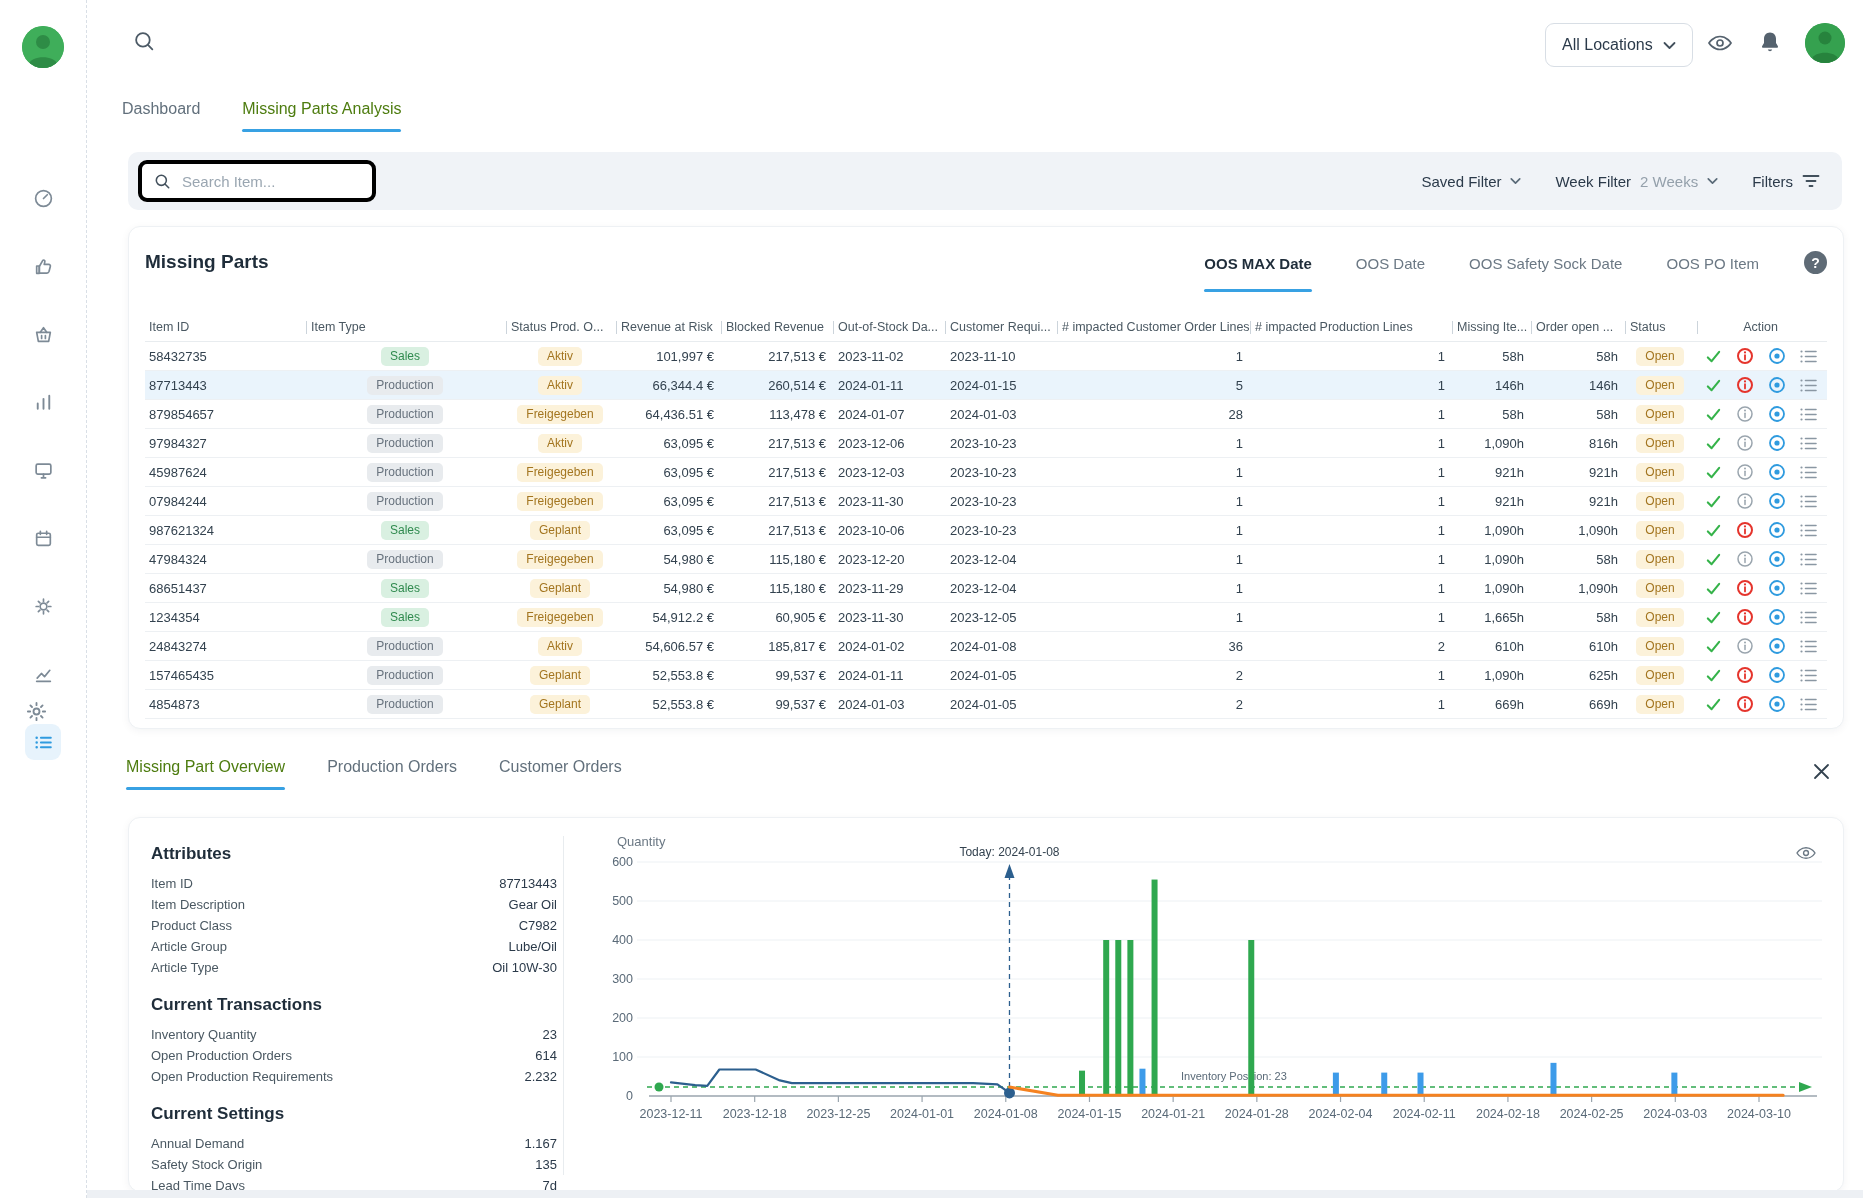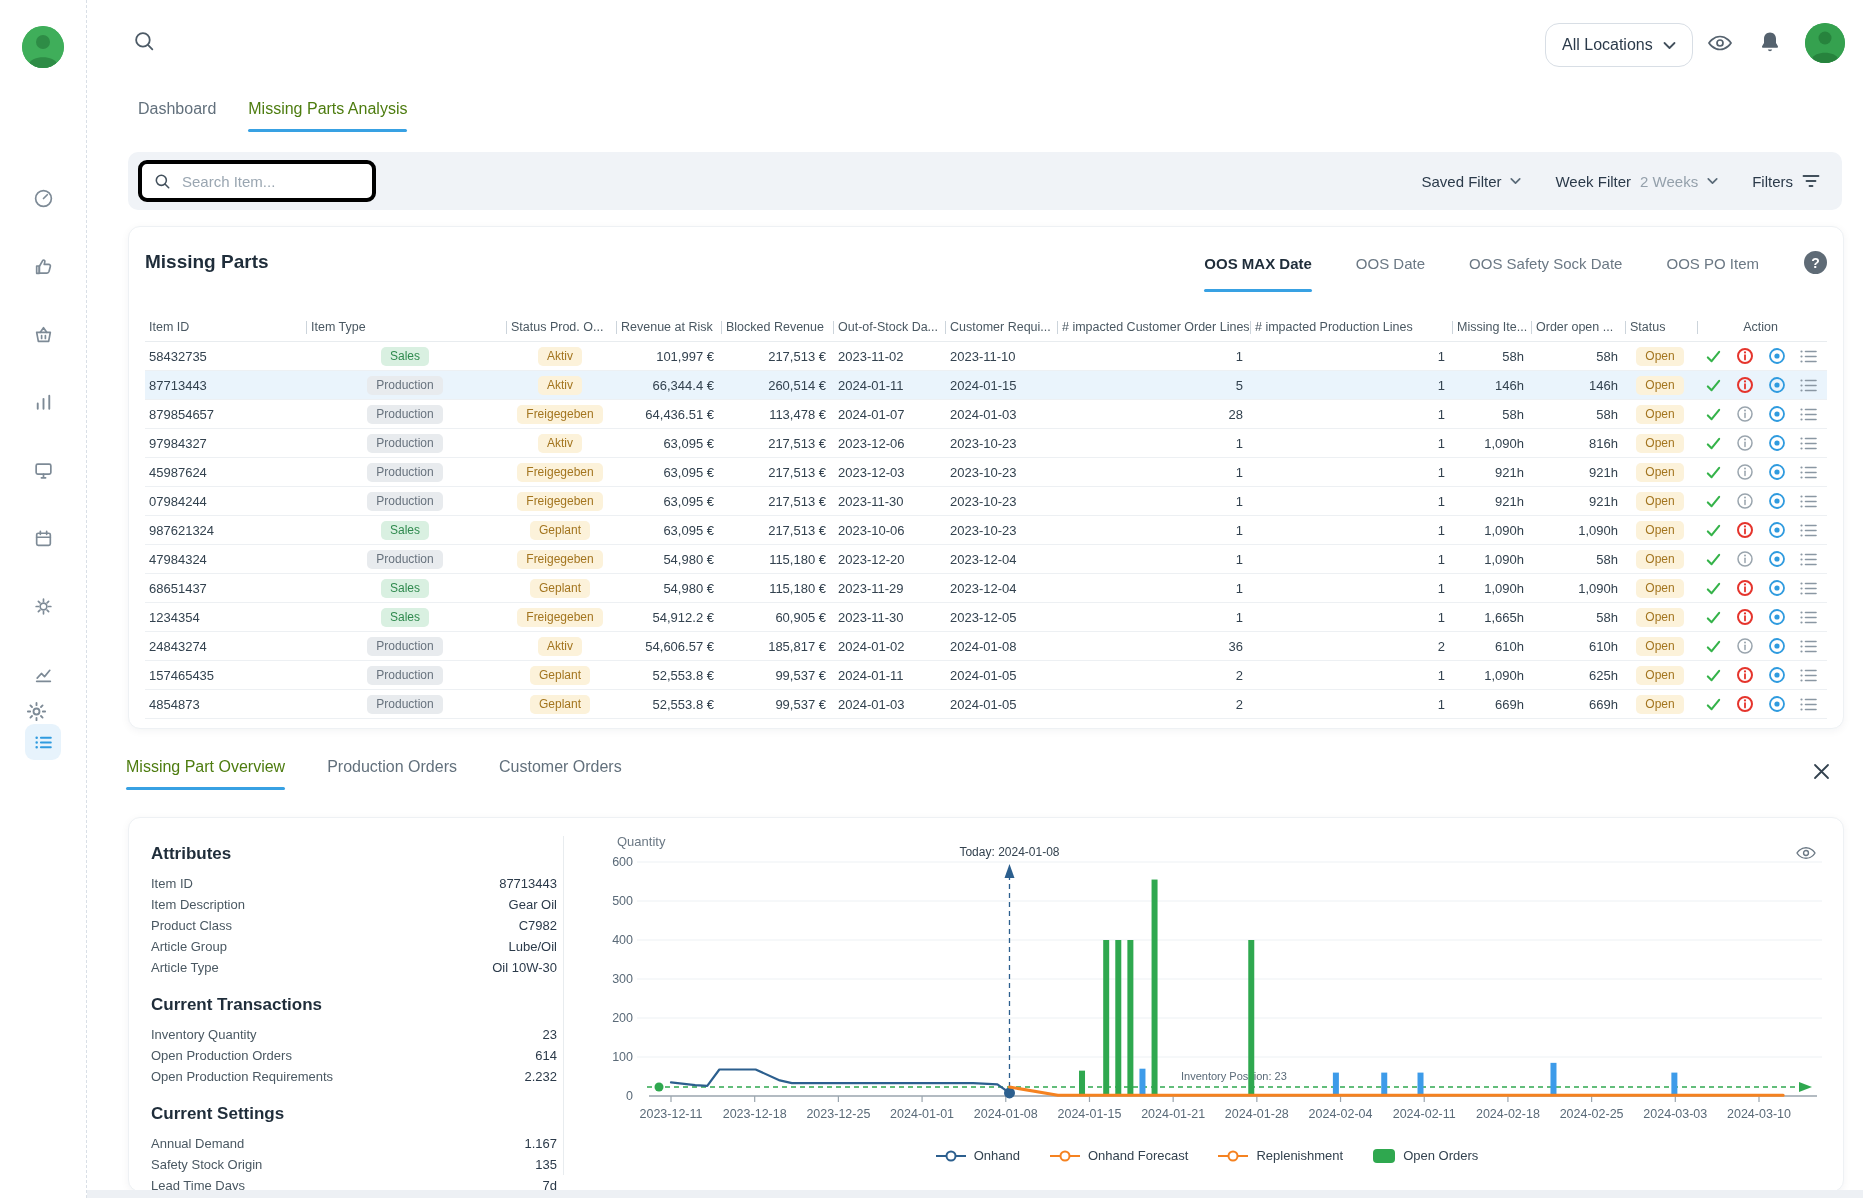--- a/index.html
+++ b/index.html
@@ -12,27 +12,27 @@
   
   .sidebar{position:absolute;left:0;top:0;width:86px;height:1198px;background:#fff;border-right:1px dashed #d9dfe6;z-index:5}
   .side-logo{position:absolute;left:22px;top:26px;width:42px;height:42px;border-radius:50%;background:#3fae5a;overflow:hidden}
   .side-logo svg{width:42px;height:42px}
   .side-icons{position:absolute;left:0;top:180px;width:86px;display:flex;flex-direction:column;align-items:center;gap:32px}
   .side-ic{width:36px;height:36px;display:flex;align-items:center;justify-content:center;border-radius:9px;cursor:pointer;color:#7d8a96}
   .side-ic.active{background:#e7f3fc;color:#2f9bdf}
   .side-gear{position:absolute;left:25px;top:700px;color:#7d8a96;cursor:pointer}
   
   .topbar-search{position:absolute;left:133px;top:30px;color:#4c5a66;cursor:pointer}
-  .loc-btn{position:absolute;left:1545px;top:23px;height:42px;padding:0 16px;border:1px solid #d8dee5;border-radius:14px;
+  .loc-btn{position:absolute;left:1545px;top:23px;height:42px;padding:0 16px;border:1px solid #d8dee5;border-radius:9px;
     display:flex;align-items:center;gap:10px;font-size:16px;color:#2b3a4a;background:#fff;cursor:pointer}
   .top-eye{position:absolute;left:1707px;top:32px;color:#55626e;cursor:pointer}
   .top-bell{position:absolute;left:1759px;top:30px;color:#55626e;cursor:pointer}
   .top-avatar{position:absolute;left:1805px;top:23px;width:40px;height:40px;border-radius:50%;background:#35a14f;overflow:hidden;cursor:pointer}
   
-  .nav-tabs{position:absolute;left:138px;top:100px;display:flex;gap:32px}
+  .nav-tabs{position:absolute;left:122px;top:100px;display:flex;gap:42px}
   .nav-tab{font-size:16px;color:#62707c;padding-bottom:14px;cursor:pointer;position:relative}
   .nav-tab.active{color:#4d7c0f;font-weight:400}
   .nav-tab.active::after{content:"";position:absolute;left:0;right:0;bottom:0;height:3px;background:#38a1e3;border-radius:2px}
   
   .filter-bar{position:absolute;left:128px;top:152px;width:1714px;height:58px;background:#f0f3f7;border-radius:10px;
     display:flex;align-items:center}
   .search-box{margin-left:10px;width:238px;height:42px;background:#fff;border:4px solid #000000;border-radius:9px;
     display:flex;align-items:center;gap:9px;padding:0 12px;box-sizing:border-box}
   .search-box input{border:none;outline:none;font-size:15px;color:#2b3a4a;width:170px;font-family:inherit;background:transparent}
   .search-box input::placeholder{color:#9aa6b1}
@@ -959,39 +959,15 @@
         <rect x="755.8888888888889" y="244.6" width="6" height="23.400000000000006" fill="#3d9be9"></rect>
         <rect x="804.2444444444444" y="244.6" width="6" height="23.400000000000006" fill="#3d9be9"></rect>
         <rect x="840.5111111111111" y="244.6" width="6" height="23.400000000000006" fill="#3d9be9"></rect>
         <rect x="973.4888888888888" y="234.85" width="6" height="33.150000000000006" fill="#3d9be9"></rect>
         <rect x="1094.3777777777777" y="244.6" width="6" height="23.400000000000006" fill="#3d9be9"></rect>
         <polyline points="94,254.35 118.17777777777778,257.08 130.26666666666665,257.86 142.35555555555555,241.48 178.6222222222222,241.48 202.8,252.4 214.88888888888889,255.13 396.22222222222223,255.13 420.4,256.3 432.4888888888889,264.88" fill="none" stroke="#2c5f8e" stroke-width="2.2" stroke-linejoin="round" stroke-linecap="round"></polyline>
         <circle cx="432.4888888888889" cy="264.88" r="5.5" fill="#2c5f8e"></circle>
         <polyline points="432.4888888888889,259.03 480.84444444444443,267.22 1206.1777777777777,267.22" fill="none" stroke="#f58220" stroke-width="3" stroke-linejoin="round" stroke-linecap="round"></polyline>
       </svg>
   </div>
-  <div class="chart-legend">
-      <div class="lg-item">
-        <span class="lg-line" style="background:#2c5f8e">
-          <i style="border-color:#2c5f8e"></i>
-        </span>
-        <span>Onhand</span>
-      </div>
-      <div class="lg-item">
-        <span class="lg-line" style="background:#f58220">
-          <i style="border-color:#f58220"></i>
-        </span>
-        <span>Onhand Forecast</span>
-      </div>
-      <div class="lg-item">
-        <span class="lg-line" style="background:#f58220">
-          <i style="border-color:#f58220"></i>
-        </span>
-        <span>Replenishment</span>
-      </div>
-      <div class="lg-item">
-        <span class="lg-rect" style="background:#2fa84f"></span>
-        <span>Open Orders</span>
-      </div>
-    </div>
 </div>
 
 <div class="bottom-strip"></div>
 
 </body></html>

